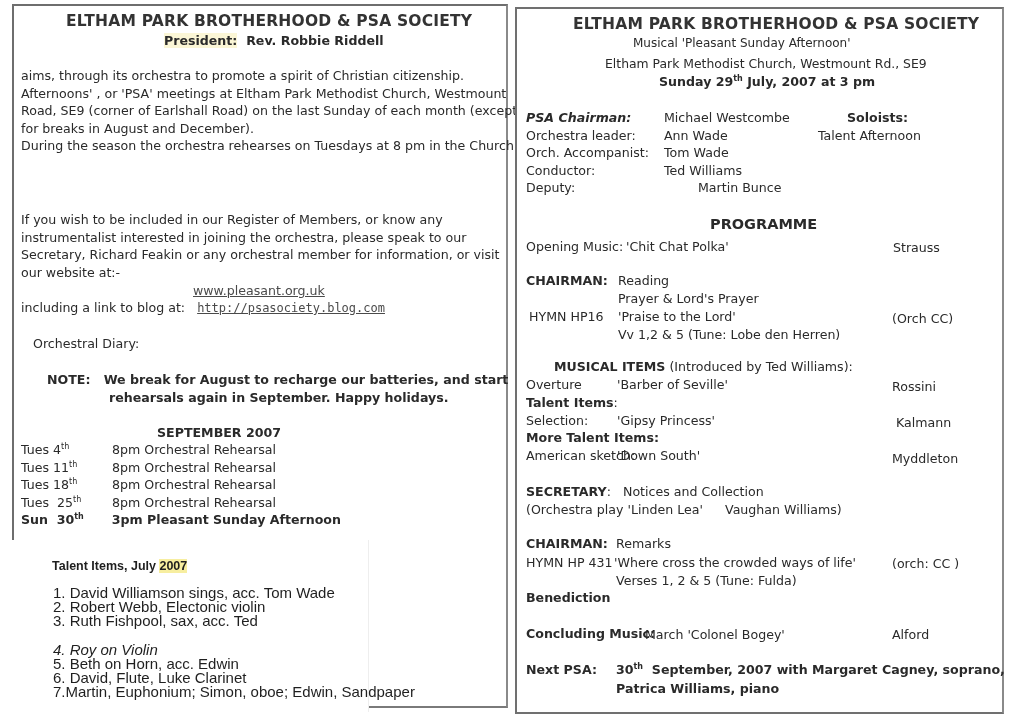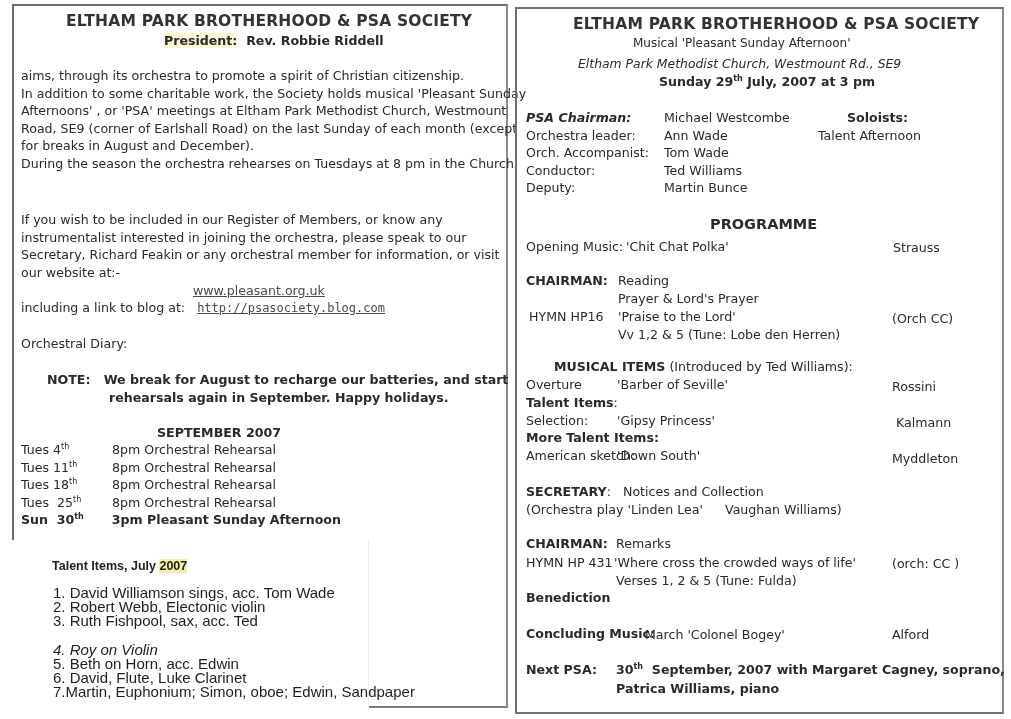--- a/index.html
+++ b/index.html
@@ -40,41 +40,40 @@
 <div class="panel" id="left-panel"></div>
 
 <div class="abs title" style="left:66px;top:12px;">ELTHAM PARK  BROTHERHOOD &amp; PSA SOCIETY</div>
 <div class="abs b t13" style="left:164px;top:32px;">
   <span class="hl">President:</span>&nbsp;
   <span>Rev. Robbie Riddell</span>
 </div>
 
 <div class="abs t13" style="left:21px;top:67px;">
   <div>aims, through its orchestra to promote a spirit of Christian citizenship.</div>
-  <div>In addition to some charitable work, the Society holds musical 'Pleasant Sunday</div>
   <div>Afternoons' , or 'PSA' meetings at Eltham Park Methodist Church, Westmount</div>
   <div>Road, SE9 (corner of Earlshall Road) on the last Sunday of each month (except</div>
   <div>for breaks in August and December).</div>
   <div>During the season the orchestra rehearses on Tuesdays at 8 pm in the Church.</div>
 </div>
 
 <div class="abs t13" style="left:21px;top:211px;">
   <div>If you wish to be included in our Register of Members, or know any</div>
   <div>instrumentalist interested in joining the orchestra, please speak to our</div>
   <div>Secretary, Richard Feakin or any orchestral member for information, or visit</div>
   <div>our website  at:-</div>
 </div>
 
 <div class="abs t13 link" style="left:193px;top:282px;">www.pleasant.org.uk</div>
 <div class="abs t13" style="left:21px;top:299px;">
   <span>including a link to blog at:</span>&nbsp;&nbsp;
   <span class="link" style="font-family:'DejaVu Sans Mono',monospace;font-size:12px;">http://psasociety.blog.com</span>
 </div>
 
-<div class="abs t13" style="left:21px;top:335px;">Orchestral Diary:</div>
+<div class="abs t13" style="left:33px;top:335px;">Orchestral Diary:</div>
 
 <div class="abs b t13" style="left:47px;top:371px;">
   <span>NOTE:</span>&nbsp;&nbsp;
   <span>We break for August to recharge our batteries, and start</span>
 </div>
 <div class="abs b t13" style="left:109px;top:389px;">rehearsals again in September. Happy holidays.</div>
 
 <div class="abs b t13" style="left:157px;top:424px;">SEPTEMBER 2007</div>
 
 <div class="abs t13" style="left:21px;top:441px;width:320px;">
@@ -110,21 +109,21 @@
   <div class="item" style="top:101px;font-style:italic;">4. Roy on Violin</div>
   <div class="item" style="top:115px;">5. Beth on Horn, acc. Edwin</div>
   <div class="item" style="top:129px;">6. David, Flute, Luke Clarinet</div>
   <div class="item" style="top:143px;">7.Martin, Euphonium; Simon, oboe; Edwin, Sandpaper</div>
 </div>
 
 <div class="panel" id="right-panel"></div>
 
 <div class="abs title" style="left:573px;top:15px;">ELTHAM PARK  BROTHERHOOD &amp; PSA SOCIETY</div>
 <div class="abs" style="left:633px;top:36px;font-size:12px;">Musical 'Pleasant Sunday Afternoon'</div>
-<div class="abs" style="left:578px;top:56px;font-size:12.4px;font-style:italic;">Eltham Park Methodist Church, Westmount Rd., SE9</div>
+<div class="abs" style="left:605px;top:56px;font-size:12.4px;">Eltham Park Methodist Church, Westmount Rd., SE9</div>
 <div class="abs b t13" style="left:659px;top:73px;">
   <span>Sunday 29</span><sup>th</sup><span> July, 2007 at 3 pm</span>
 </div>
 
 <div class="abs t13" style="left:526px;top:109px;">
   <div style="display:flex;">
     <span class="b" style="width:138px;font-style:italic;">PSA Chairman:</span>
     <span>Michael Westcombe</span>
   </div>
   <div style="display:flex;">
@@ -132,21 +131,21 @@
     <span>Ann Wade</span>
   </div>
   <div style="display:flex;">
     <span style="width:138px;">Orch. Accompanist:</span>
     <span>Tom Wade</span>
   </div>
   <div style="display:flex;">
     <span style="width:138px;">Conductor:</span>
     <span>Ted Williams</span>
   </div>
-  <div style="display:flex;">
+  <div style="display:flex;gap:34px;">
     <span style="width:138px;">Deputy:</span>
     <span>Martin Bunce</span>
   </div>
 </div>
 <div class="abs b t13" style="left:847px;top:109px;">Soloists:</div>
 <div class="abs t13" style="left:818px;top:127px;">Talent Afternoon</div>
 
 <div class="abs b" style="left:710px;top:216px;font-size:14.5px;">PROGRAMME</div>
 
 <div class="abs t13" style="left:526px;top:238px;">Opening Music:</div>

